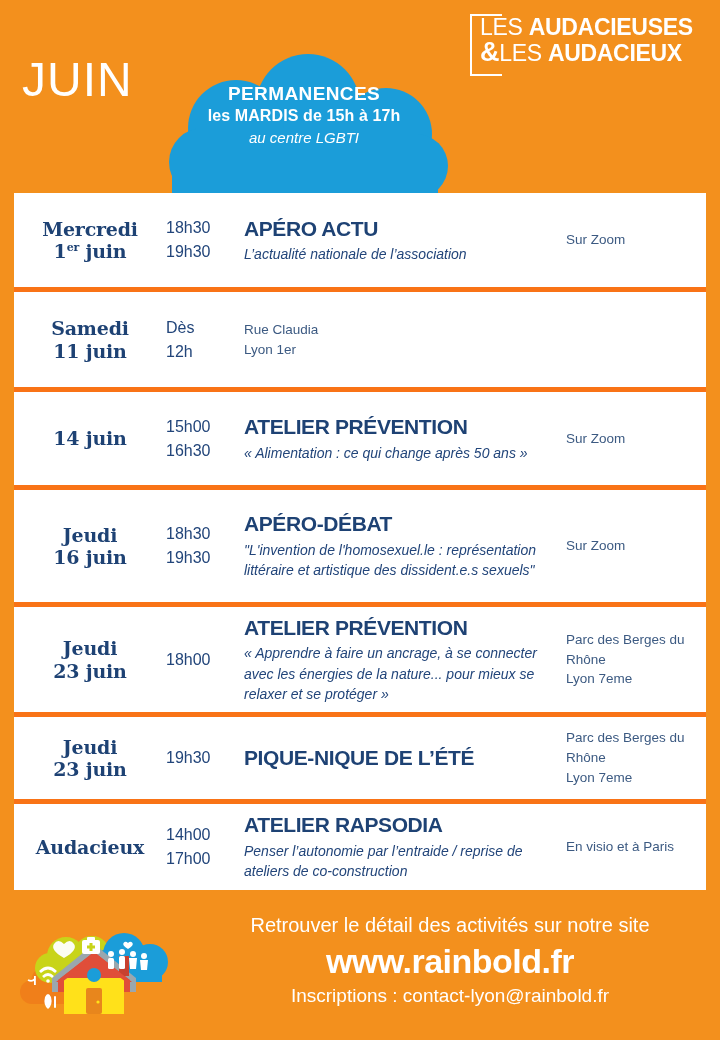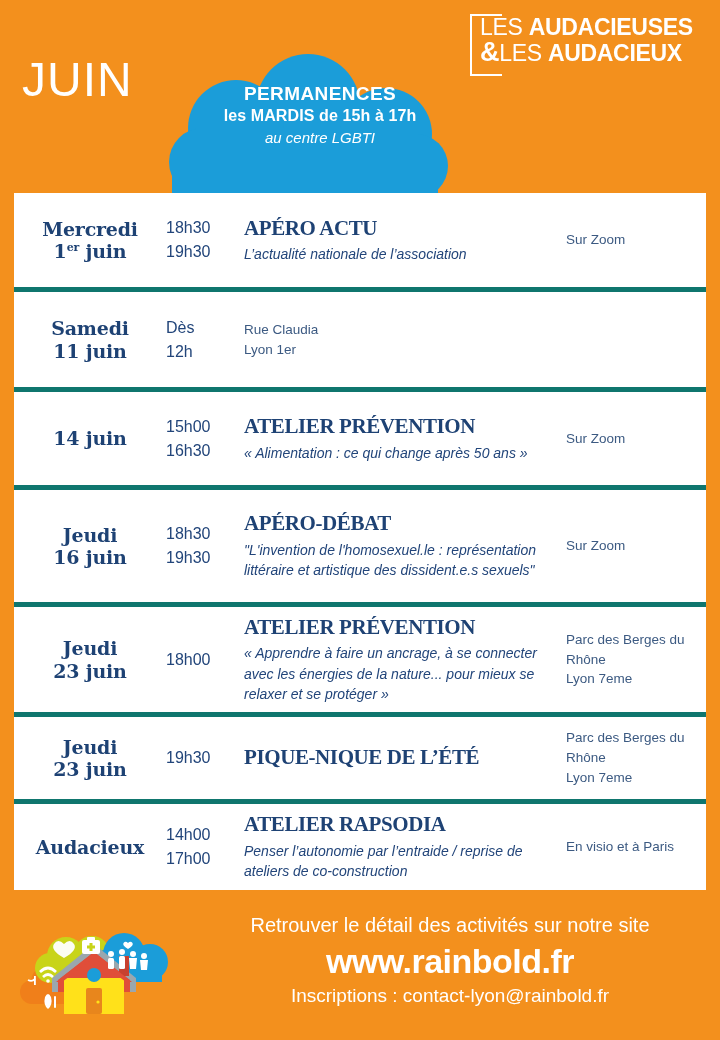--- a/index.html
+++ b/index.html
@@ -42,30 +42,30 @@
     font-size:23px;letter-spacing:-0.3px;
   }
   .logo-line .thin{font-weight:400;}
   .logo-line .bold{font-weight:700;}
   .logo-line .amp{font-weight:700;font-size:27px;}
 
   
   .cloud-wrap{position:absolute;left:158px;top:54px;width:292px;height:140px;}
   .cloud-svg{display:block;}
   .cloud-text{
-    position:absolute;left:16px;top:28px;width:292px;text-align:center;color:#ffffff;
+    position:absolute;left:0;top:28px;width:292px;text-align:center;color:#ffffff;
   }
   .cloud-t1{font-size:19px;font-weight:700;letter-spacing:0.4px;line-height:1.25;}
   .cloud-t2{font-size:16px;font-weight:700;letter-spacing:0.1px;line-height:1.3;}
   .cloud-t3{font-size:15px;font-style:italic;font-weight:400;line-height:1.5;}
 
   
   .table{
     position:absolute;left:14px;top:193px;width:692px;
-    background:#0f766e;
+    background:#f97316;
     display:flex;flex-direction:column;
     row-gap:5px;
   }
   .row{
     background:#ffffff;
     display:flex;
     align-items:center;
     box-sizing:border-box;
   }
   .c-day{
@@ -91,21 +91,21 @@
     padding-right:10px;
     color:#1E4274;
   }
   .c-place{
     width:140px;flex:0 0 140px;
     color:#3C5A82;
     font-size:13.5px;
     line-height:1.48;
   }
   .ev-title{
-    font-family:Liberation Serif, serif;
+    font-family:Liberation Sans, sans-serif;
     font-weight:700;
     font-size:21px;
     line-height:1.22;
     letter-spacing:-0.4px;
     color:#1E4274;
   }
   .ev-sub{
     font-size:14px;
     font-style:italic;
     line-height:1.45;

